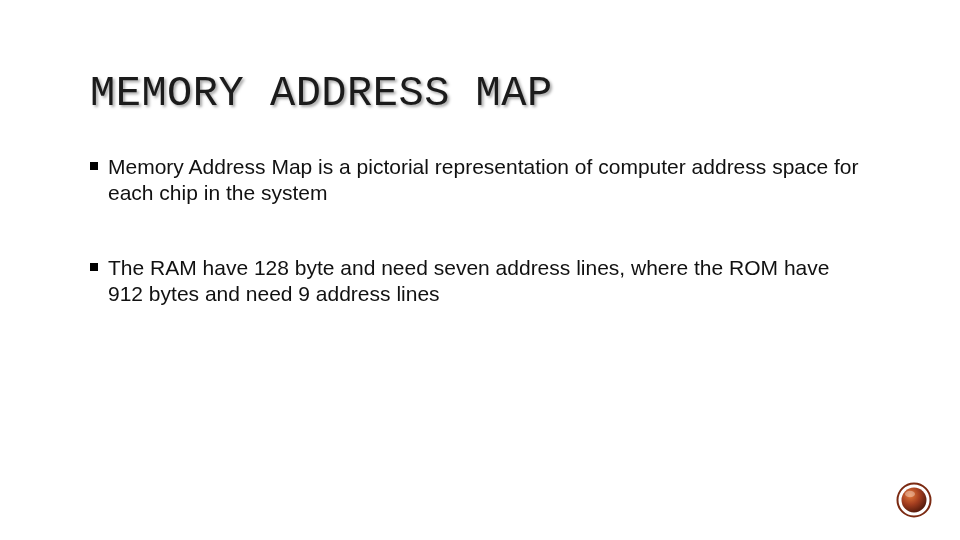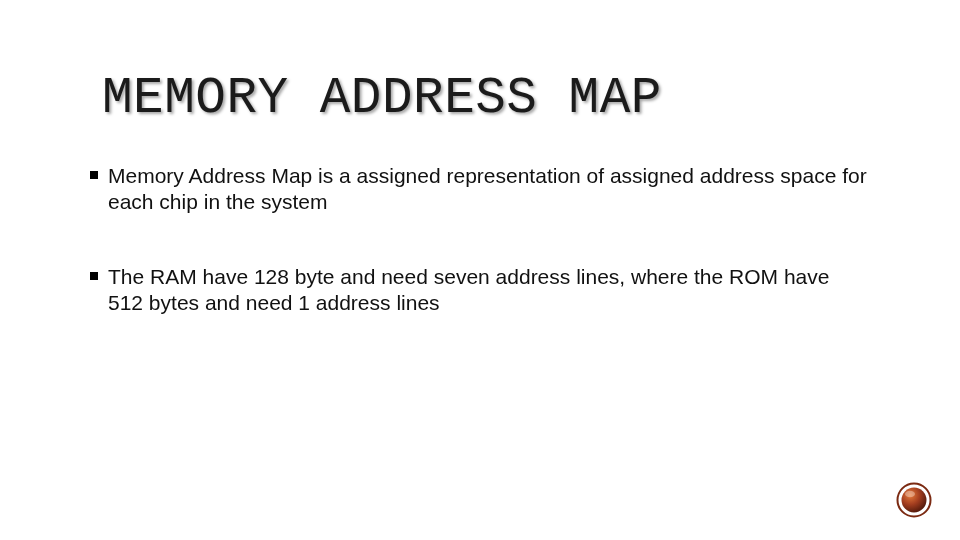--- a/index.html
+++ b/index.html
@@ -1,25 +1,24 @@
 <!DOCTYPE html>
 <html><head>
 <meta charset="utf-8">
 <style>
   * { margin: 0; padding: 0; box-sizing: border-box; }
   html, body { width: 960px; height: 540px; background: #ffffff; font-family: Arial, Helvetica, sans-serif; overflow: hidden; }
   .slide { position: relative; width: 960px; height: 540px; padding: 70px 90px 0 90px; }
   .title {
     font-family: "Rockwell", "Courier New", Georgia, serif;
-    font-size: 51px;
+    font-size: 42px;
     font-weight: 400;
     letter-spacing: 0.5px;
     color: #1b1b1b;
     text-shadow: 2px 2px 3px rgba(0,0,0,0.35);
-    margin-left: 12px;
   }
   .bullets { margin-top: 36px; }
   .bullet-item {
     display: flex;
     align-items: flex-start;
     margin-bottom: 48px;
   }
   .bullet-marker {
     flex: 0 0 auto;
     width: 8px;
@@ -46,27 +45,27 @@
 <body>
 
 <div class="slide">
 
   <h1 class="title">MEMORY ADDRESS MAP</h1>
 
   <div class="bullets">
 
     <div class="bullet-item">
       <span class="bullet-marker"></span>
-      <span class="bullet-text">Memory Address Map is a assigned representation of assigned address space for each chip in the system</span>
+      <span class="bullet-text">Memory Address Map is a pictorial representation of computer address space for each chip in the system</span>
     </div>
 
 
     <div class="bullet-item">
       <span class="bullet-marker"></span>
-      <span class="bullet-text">The RAM have 128 byte and need seven address lines, where the ROM have 512 bytes and need 1 address lines</span>
+      <span class="bullet-text">The RAM have 128 byte and need seven address lines, where the ROM have 912 bytes and need 9 address lines</span>
     </div>
 
   </div>
 
   <div class="corner-orb">
     <svg viewBox="0 0 36 36">
       <defs>
         <radialGradient id="g1" cx="35%" cy="30%" r="70%">
           <stop offset="0%" stop-color="#e67a3a"></stop>
           <stop offset="55%" stop-color="#a23d1f"></stop>

